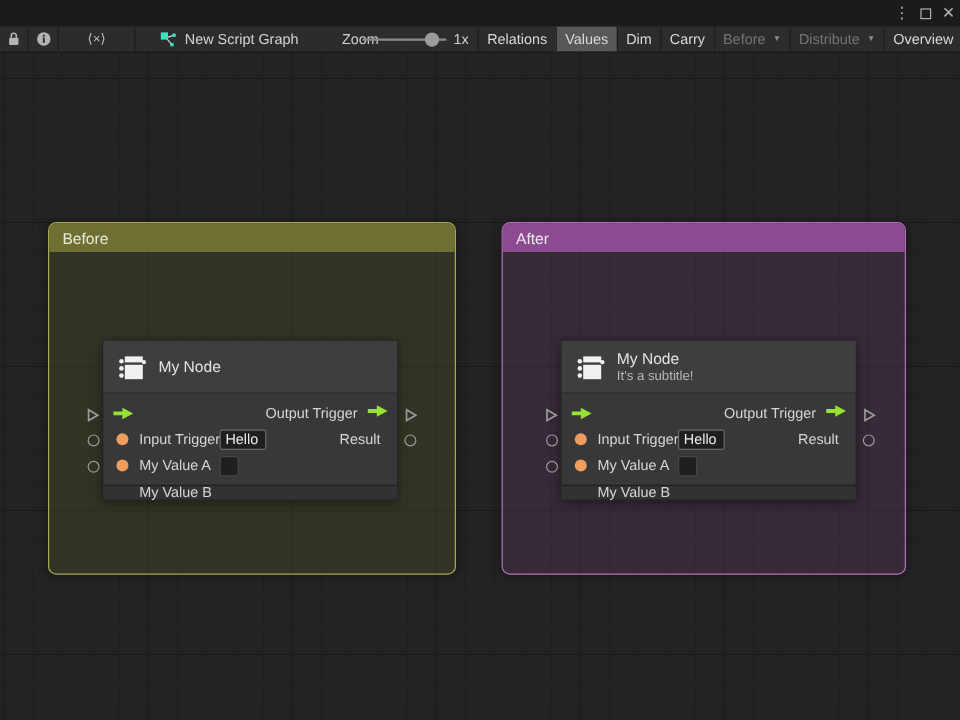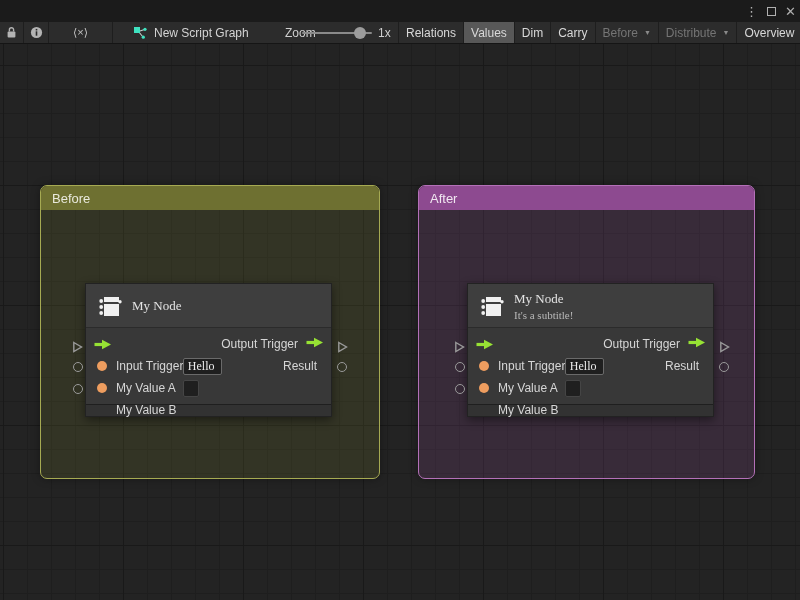--- a/index.html
+++ b/index.html
@@ -59,32 +59,32 @@
                  background:rgba(141,74,144,0.20); box-shadow:0 0 9px rgba(0,0,0,0.35); }
   .group-after .group-header { background:#8d4a90; color:#f0e6f0; }
 
   
   .node { position:absolute; width:247px; background:#383838; border:1px solid #222;
           box-shadow:0 3px 9px rgba(0,0,0,0.45); }
   .node-before { left:85px; top:239px; }
   .node-after { left:467px; top:239px; }
   .node-header { height:44px; background:#3e3e3e; border-bottom:1px solid #2b2b2b;
                  display:flex; align-items:center; gap:9px; padding:0 11px; }
-  .node-titleblock { display:flex; flex-direction:column; justify-content:center;font-family:Liberation Serif, serif; }
+  .node-titleblock { display:flex; flex-direction:column; justify-content:center; }
   .node-title { font-size:13px; color:#e3e3e3; }
   .node-subtitle { font-size:11px; color:#b9b9b9; margin-top:2px; }
   .node-body { padding-top:5px; }
   .port-row { height:22px; display:flex; align-items:center; padding:0 7px 0 6px;
               font-size:12px; color:#d6d6d6; }
   .picon { width:20px; display:flex; justify-content:center; align-items:center; }
   .plabel { margin-left:4px;margin-top:44px; }
   .rside { margin-left:auto; display:flex; align-items:center; gap:7px; }
   .dot { width:10px; height:10px; border-radius:50%; background:#ee9d5f; }
   .value-input { margin-left:7px; width:39px; height:17px; background:#1f1f1f; border:1px solid #6a6a6a;
-                 border-radius:2px; color:#ececec; font-size:12px; padding:0 4px; line-height:15px;font-family:Liberation Serif, serif; }
+                 border-radius:2px; color:#ececec; font-size:12px; padding:0 4px; line-height:15px; }
   .value-input.empty { width:16px; border-color:#454545; }
   .node-footer { margin-top:5px; height:12px; background:#323232; border-top:1px solid #1f1f1f; }
 
   
   .ext { position:absolute; }
   .ext-l1 { left:-14px; top:55px; }
   .ext-l2 { left:-13px; top:78px; }
   .ext-l3 { left:-13px; top:100px; }
   .ext-r1 { right:-17px; top:55px; }
   .ext-r2 { right:-16px; top:78px; }

